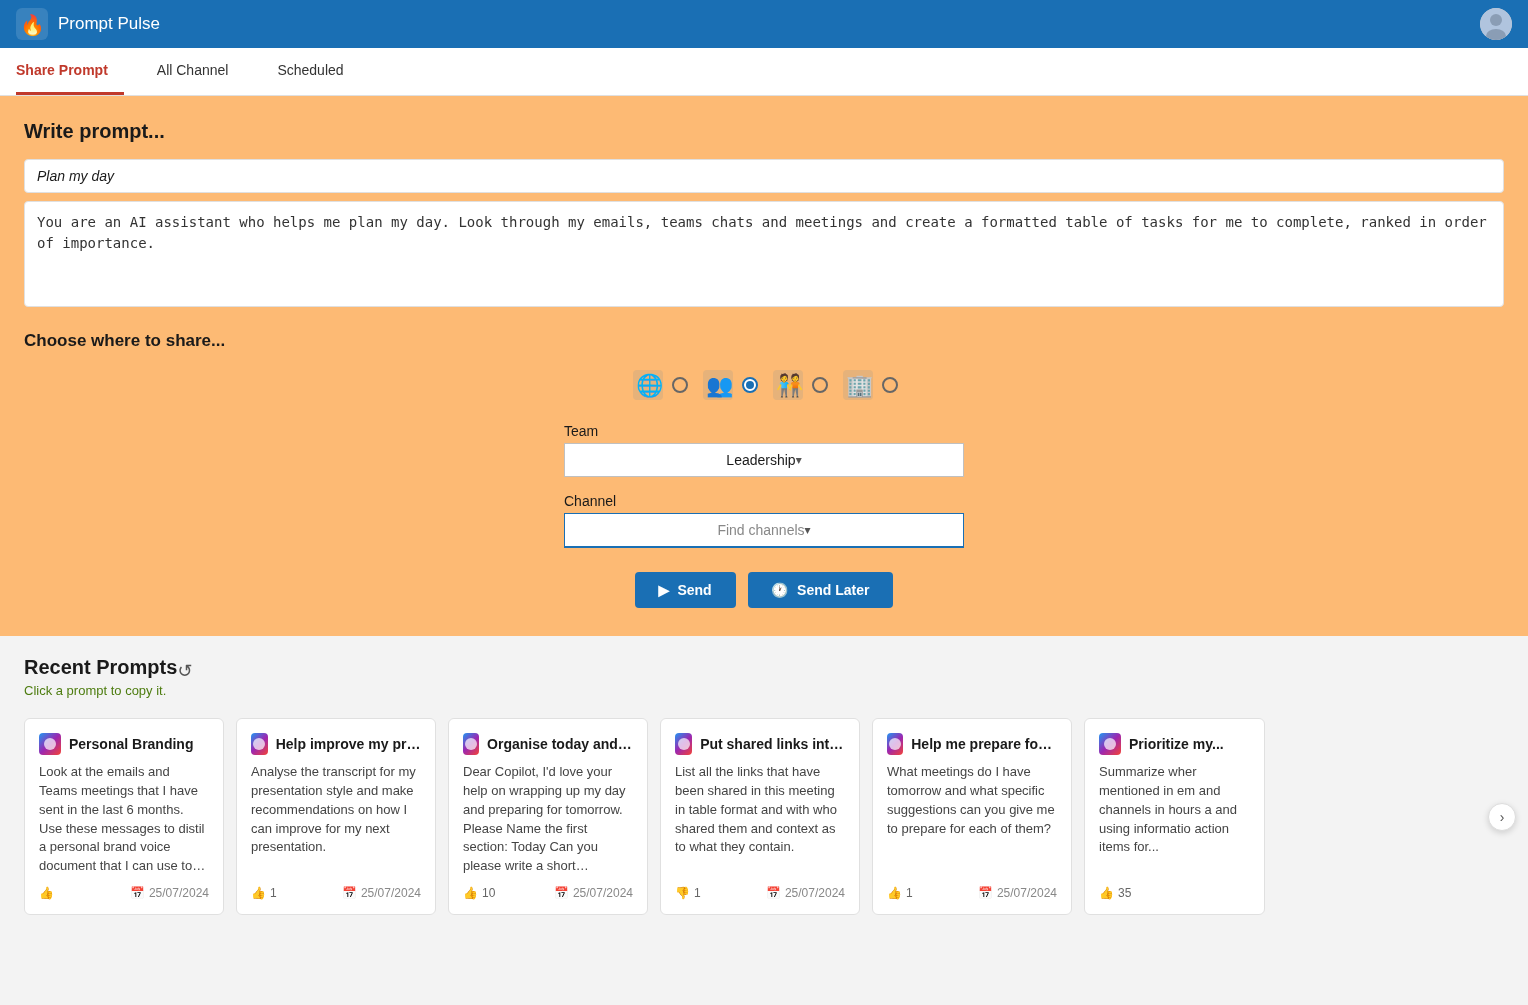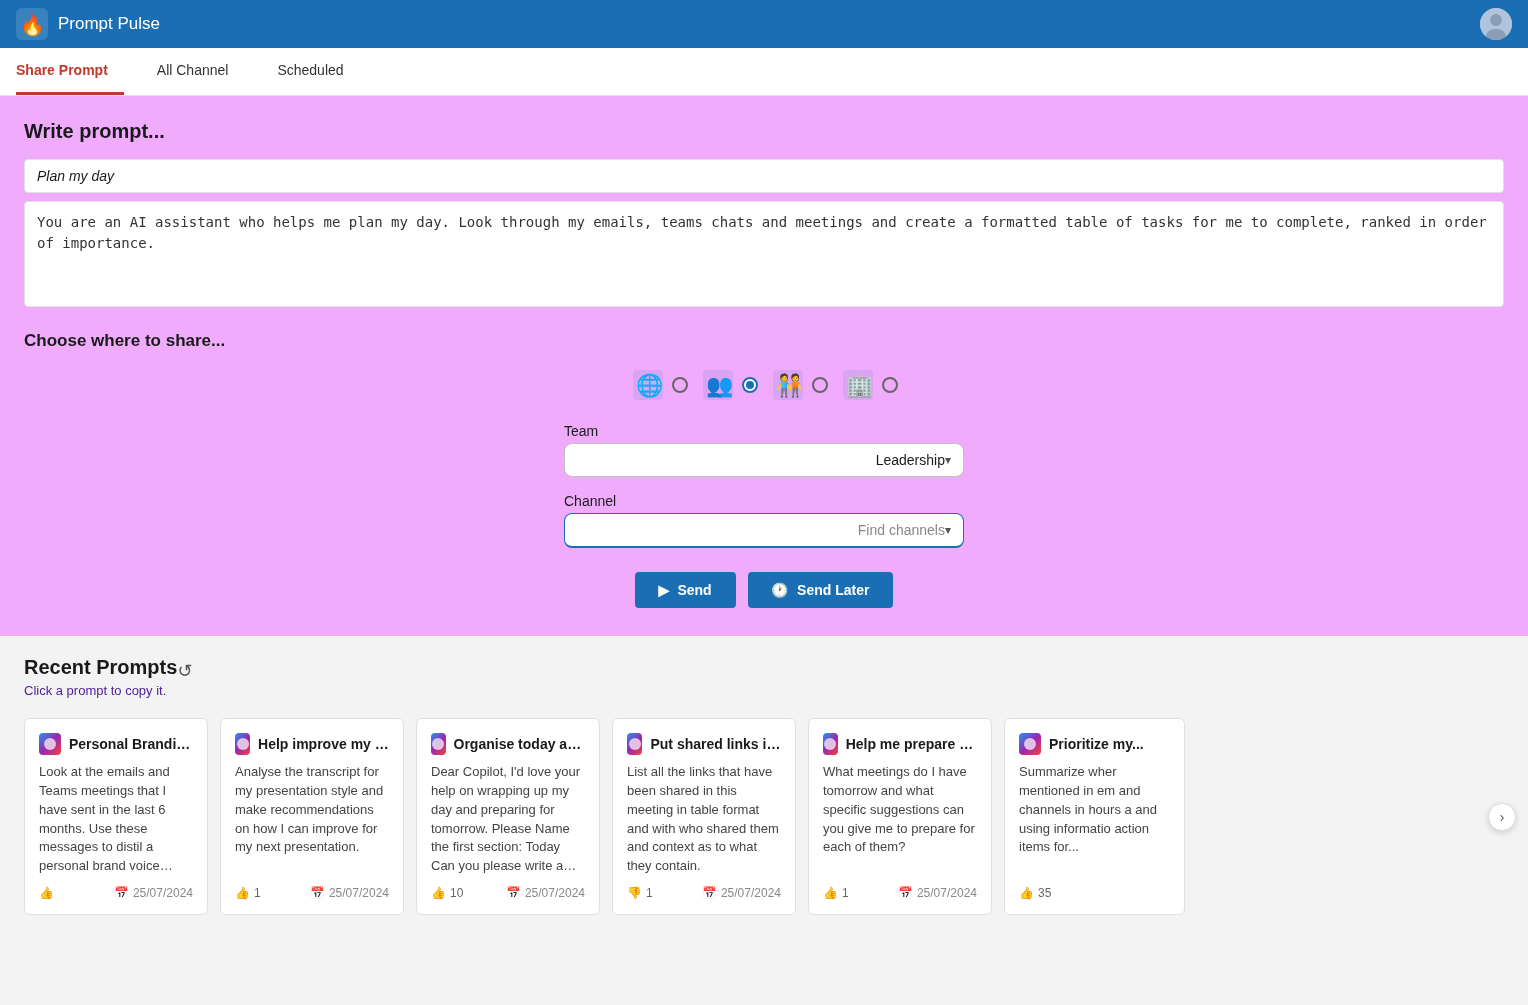--- a/index.html
+++ b/index.html
@@ -66,21 +66,21 @@
       color: #c0392b;
       border-bottom: 3px solid #c0392b;
       font-weight: 600;
     }
     .nav-tab:first-child {
       padding-left: 0;
     }
 
     
     .main-content {
-      background: #f0abfc;
+      background: #fdba74;
       padding: 24px 24px 20px 24px;
     }
 
     .section-title {
       font-size: 20px;
       font-weight: 600;
       margin-bottom: 16px;
       color: #1a1a1a;
     }
 
@@ -168,27 +168,27 @@
     }
     .form-label {
       font-size: 14px;
       font-weight: 500;
       margin-bottom: 4px;
       color: #1a1a1a;
     }
     .form-select {
       width: 100%;
       border: 1px solid #c0c0c0;
-      border-radius: 8px;
+      border-radius: 0;
       padding: 8px 12px;
       font-size: 14px;
       color: #1a1a1a;
       display: flex;
       align-items: center;
-      justify-content: flex-end;
+      justify-content: center;
       cursor: pointer;
       background: white;
     }
     .form-select.channel {
       border-color: #1a6fb4;
       border-bottom: 2px solid #1a6fb4;
     }
     .form-select .chevron {
       color: #555;
       font-size: 12px;
@@ -235,21 +235,21 @@
       padding: 20px 24px;
     }
     .recent-title {
       font-size: 20px;
       font-weight: 700;
       color: #1a1a1a;
       margin-bottom: 4px;
     }
     .recent-subtitle {
       font-size: 13px;
-      color: #4c1d95;
+      color: #4d7c0f;
       margin-bottom: 16px;
     }
     .recent-header-row {
       display: flex;
       align-items: flex-start;
       margin-bottom: 4px;
     }
     .refresh-icon {
       cursor: pointer;
       font-size: 18px;
@@ -261,21 +261,21 @@
       display: flex;
       gap: 12px;
       overflow-x: hidden;
       position: relative;
     }
     .prompt-card {
       background: white;
       border-radius: 6px;
       border: 1px solid #e0e0e0;
       padding: 14px;
-      width: 184px;
+      width: 200px;
       flex-shrink: 0;
       cursor: pointer;
       display: flex;
       flex-direction: column;
       justify-content: space-between;
       min-height: 160px;
     }
     .card-header {
       display: flex;
       align-items: center;

